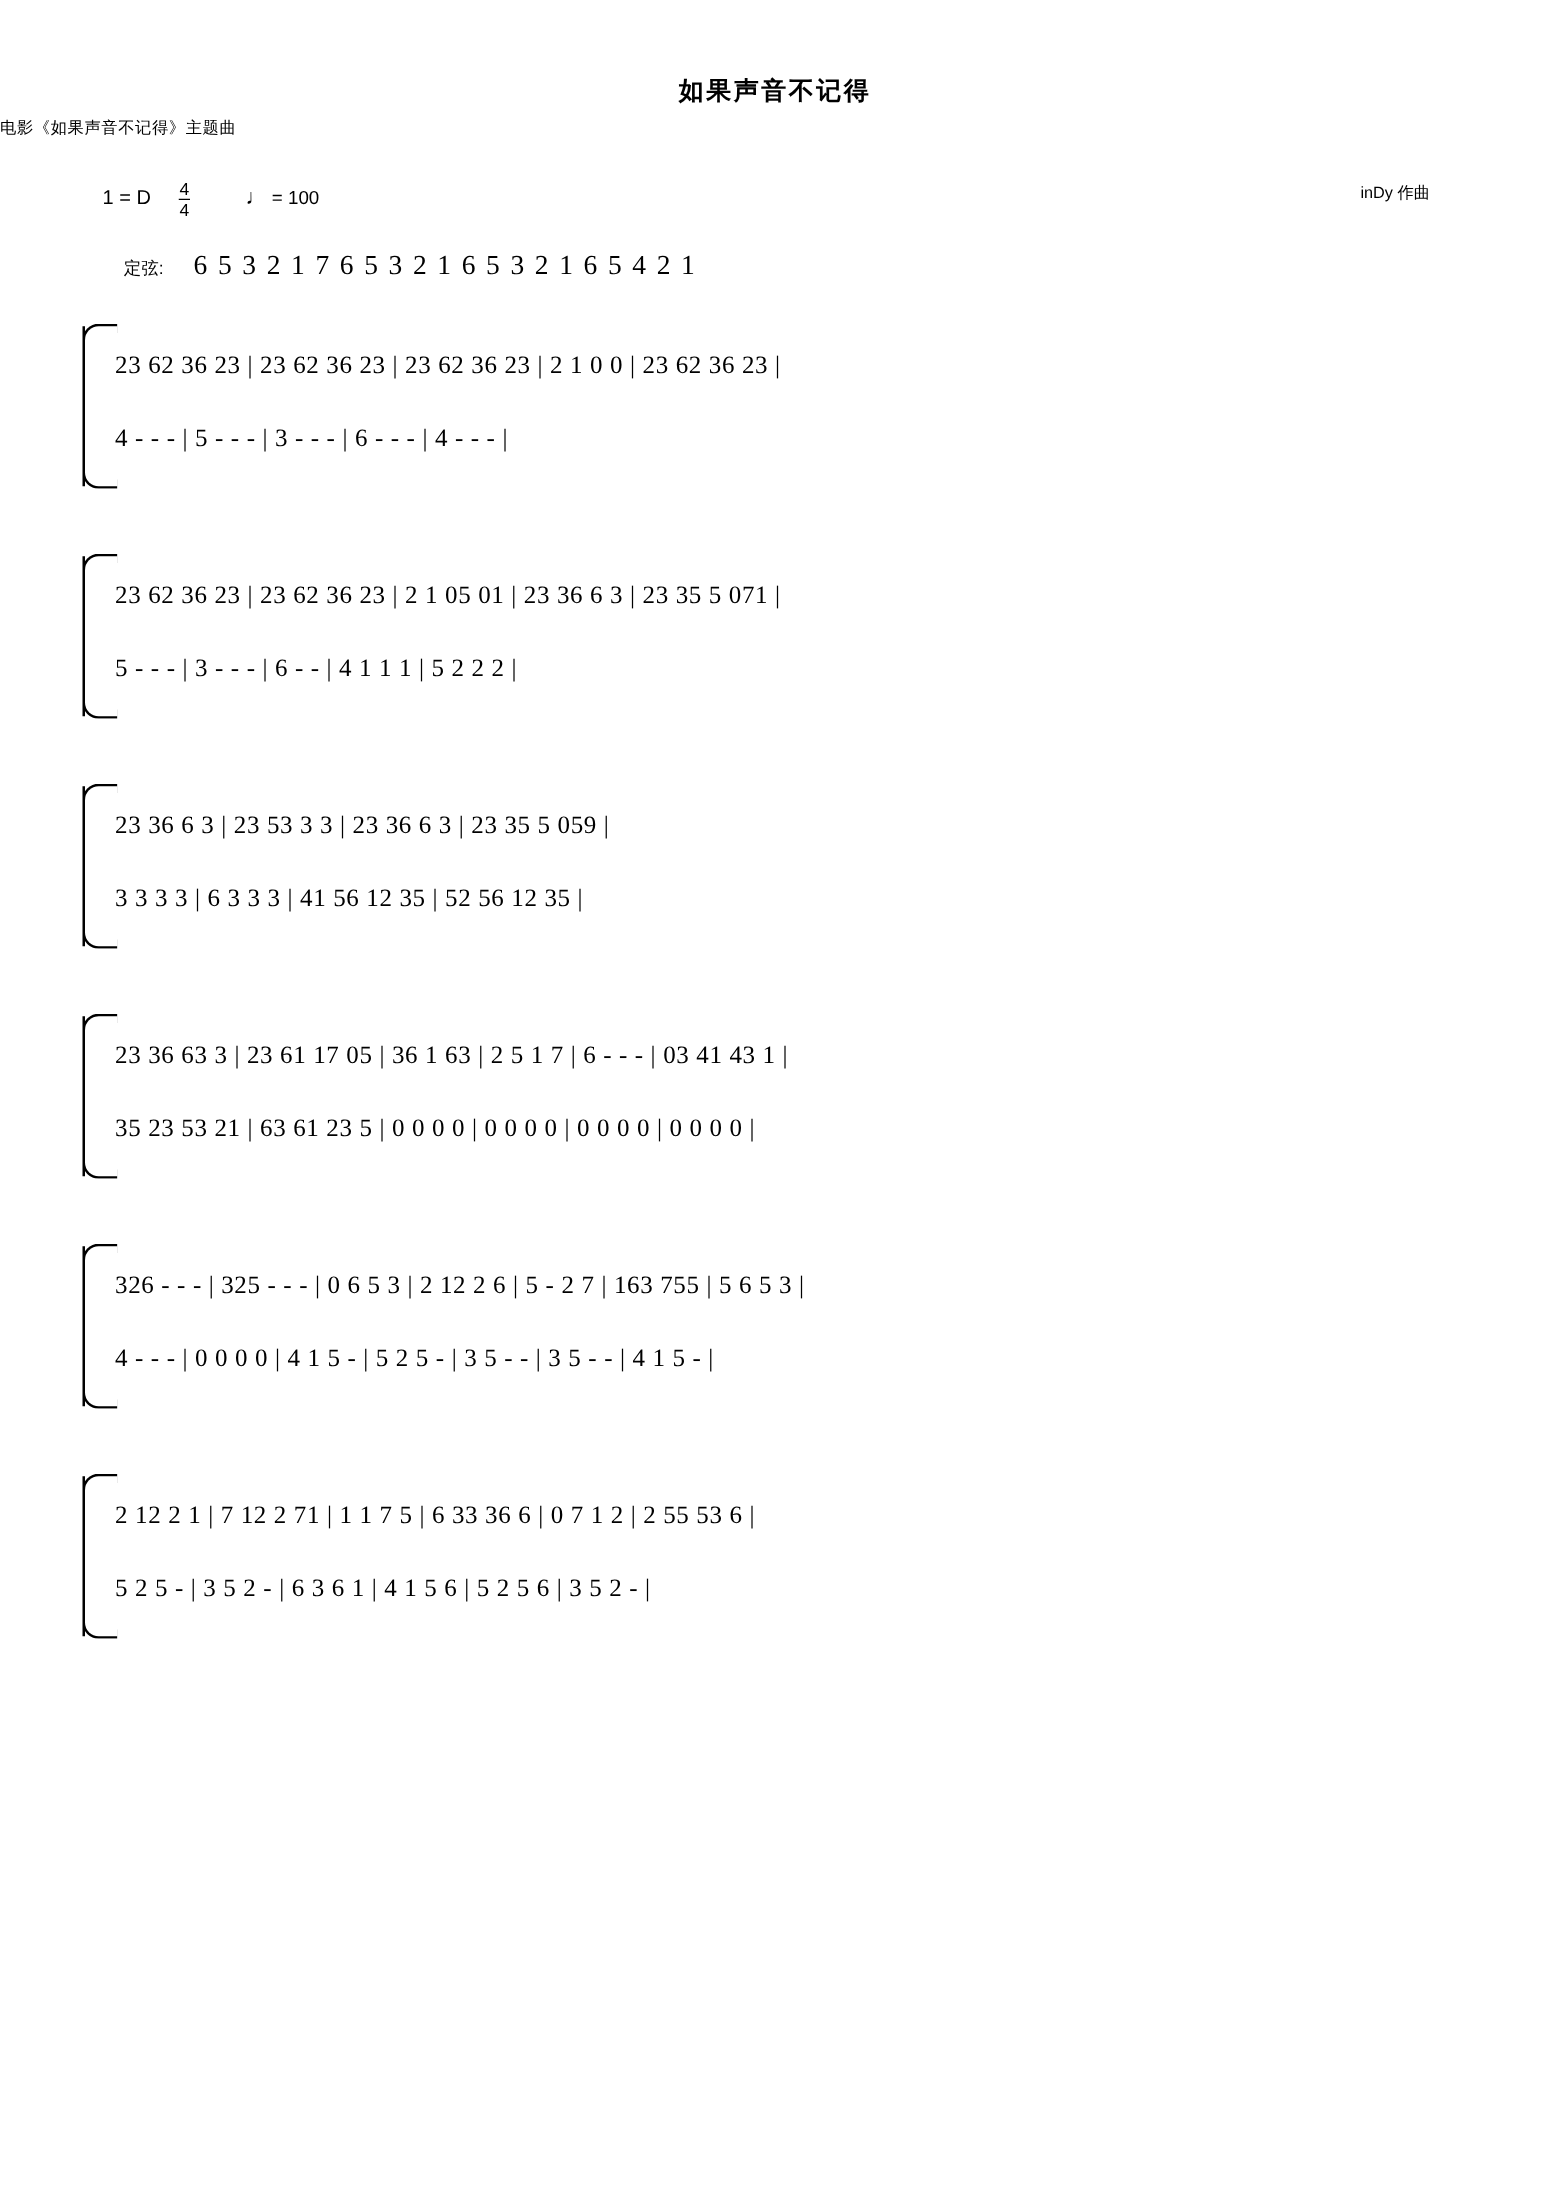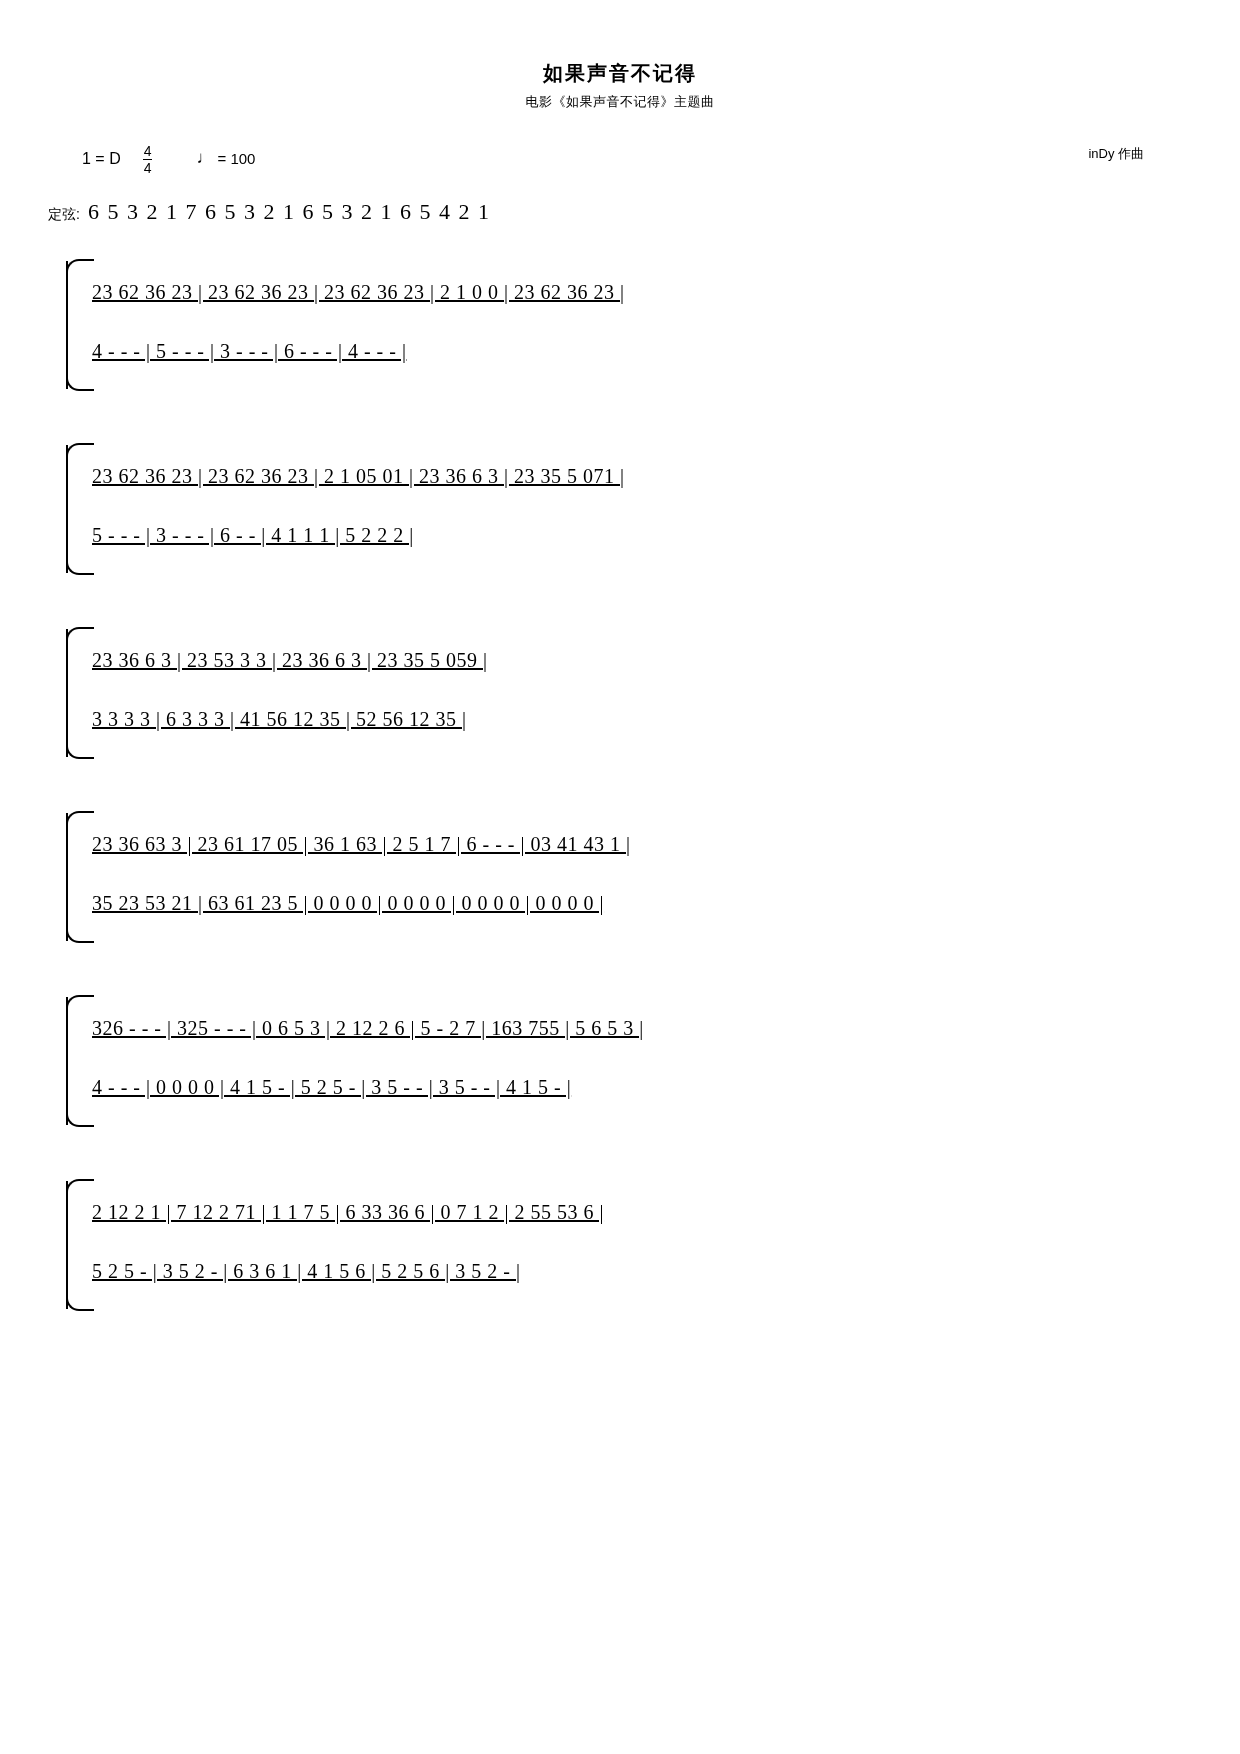--- a/index.html
+++ b/index.html
@@ -26,21 +26,21 @@
   
   .title {
     text-align: center;
     font-size: 20px;
     font-weight: 700;
     letter-spacing: 2px;
     margin-top: 62px;
     line-height: 1.1;
   }
   .subtitle {
-    text-align: center;
+    text-align: left;
     font-size: 13px;
     margin-top: 9px;
     letter-spacing: 0.5px;
   }
 
   .meta-row {
     position: relative;
     margin-top: 32px;
     height: 34px;
   }
@@ -80,45 +80,44 @@
   }
   .meta-right {
     position: absolute;
     right: 96px;
     top: 2px;
     font-size: 13px;
   }
 
   .tuning-row {
     margin-top: 22px;
-    padding-left: 48px;
+    padding-left: 99px;
     font-size: 17px;
     display: flex;
     align-items: baseline;
-    gap: 8px;
+    gap: 24px;
     white-space: nowrap;
   }
   .tuning-label { font-size: 14px; }
   .tuning-notes {
     font-family: "Liberation Serif", serif;
     font-size: 22px;
     letter-spacing: 1.5px;
   }
 
   
   .systems {
     margin-top: 26px;
   }
   .system {
     position: relative;
     margin: 0 0 34px 0;
     padding-left: 92px;
     padding-right: 60px;
     height: 150px;
-    text-decoration: underline;
   }
   .brace {
     position: absolute;
     left: 66px;
     top: 8px;
     width: 26px;
     height: 128px;
     border-left: 2.5px solid #000;
     border-top: 2.5px solid #000;
     border-bottom: 2.5px solid #000;

